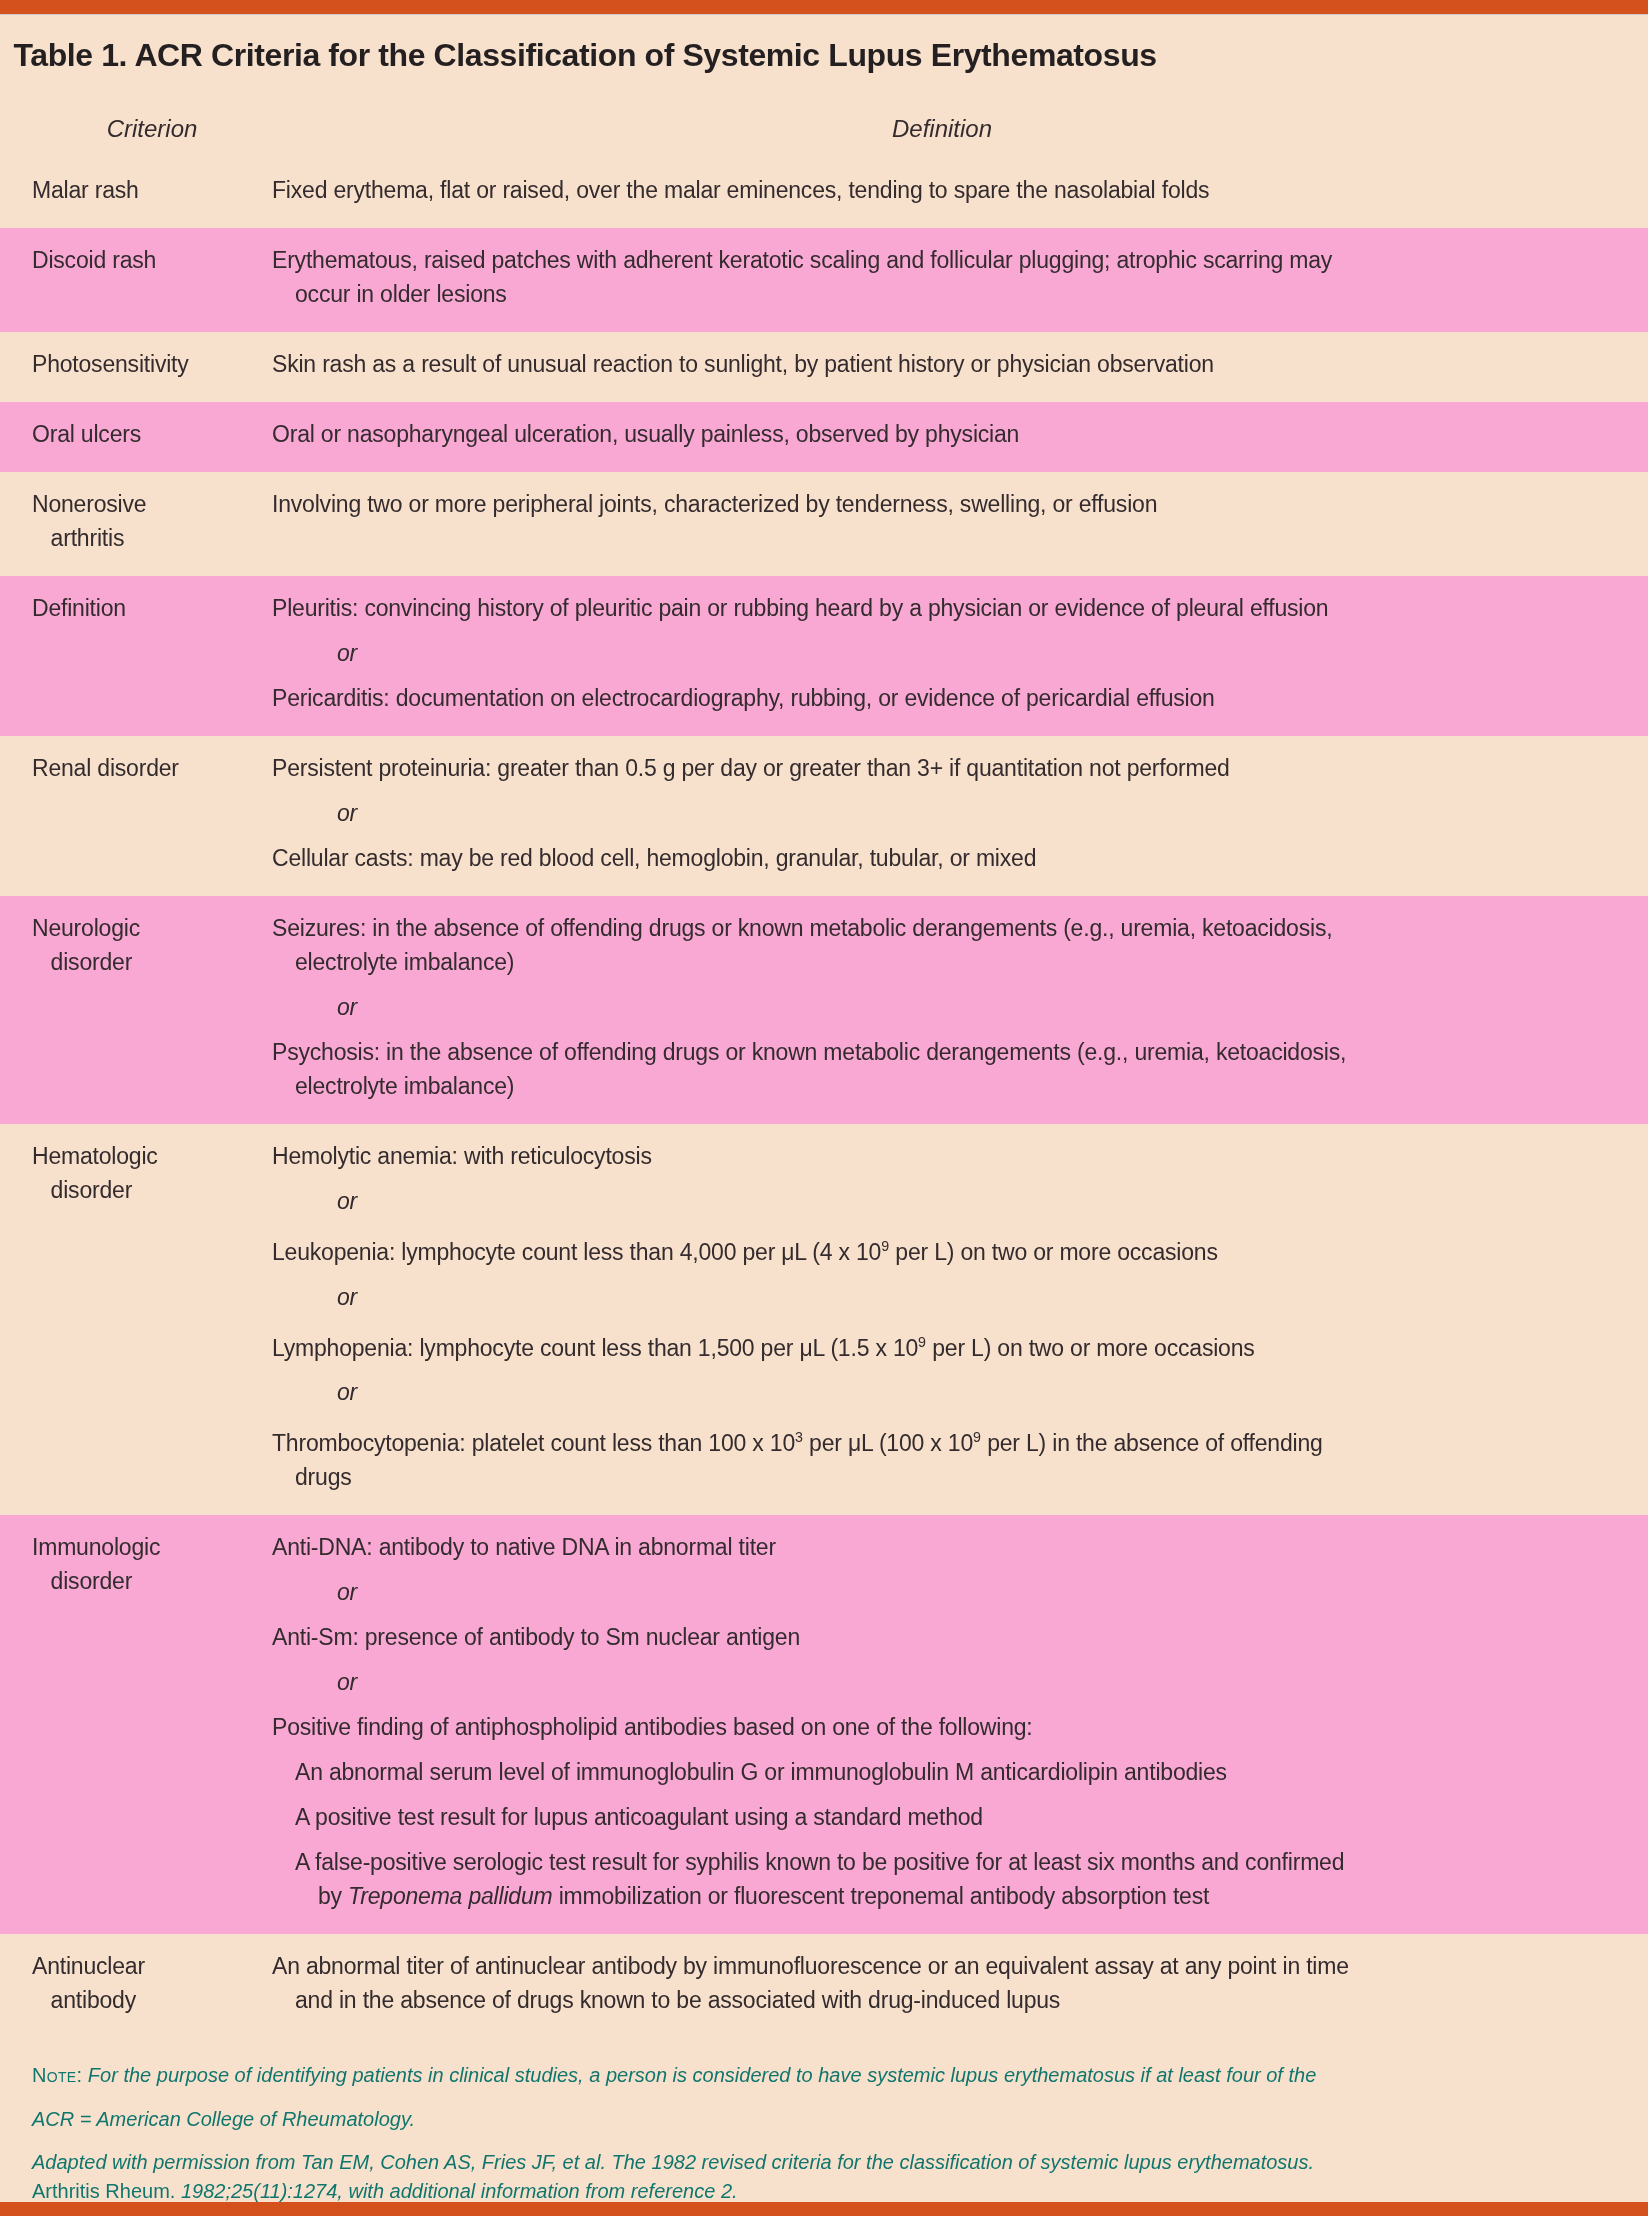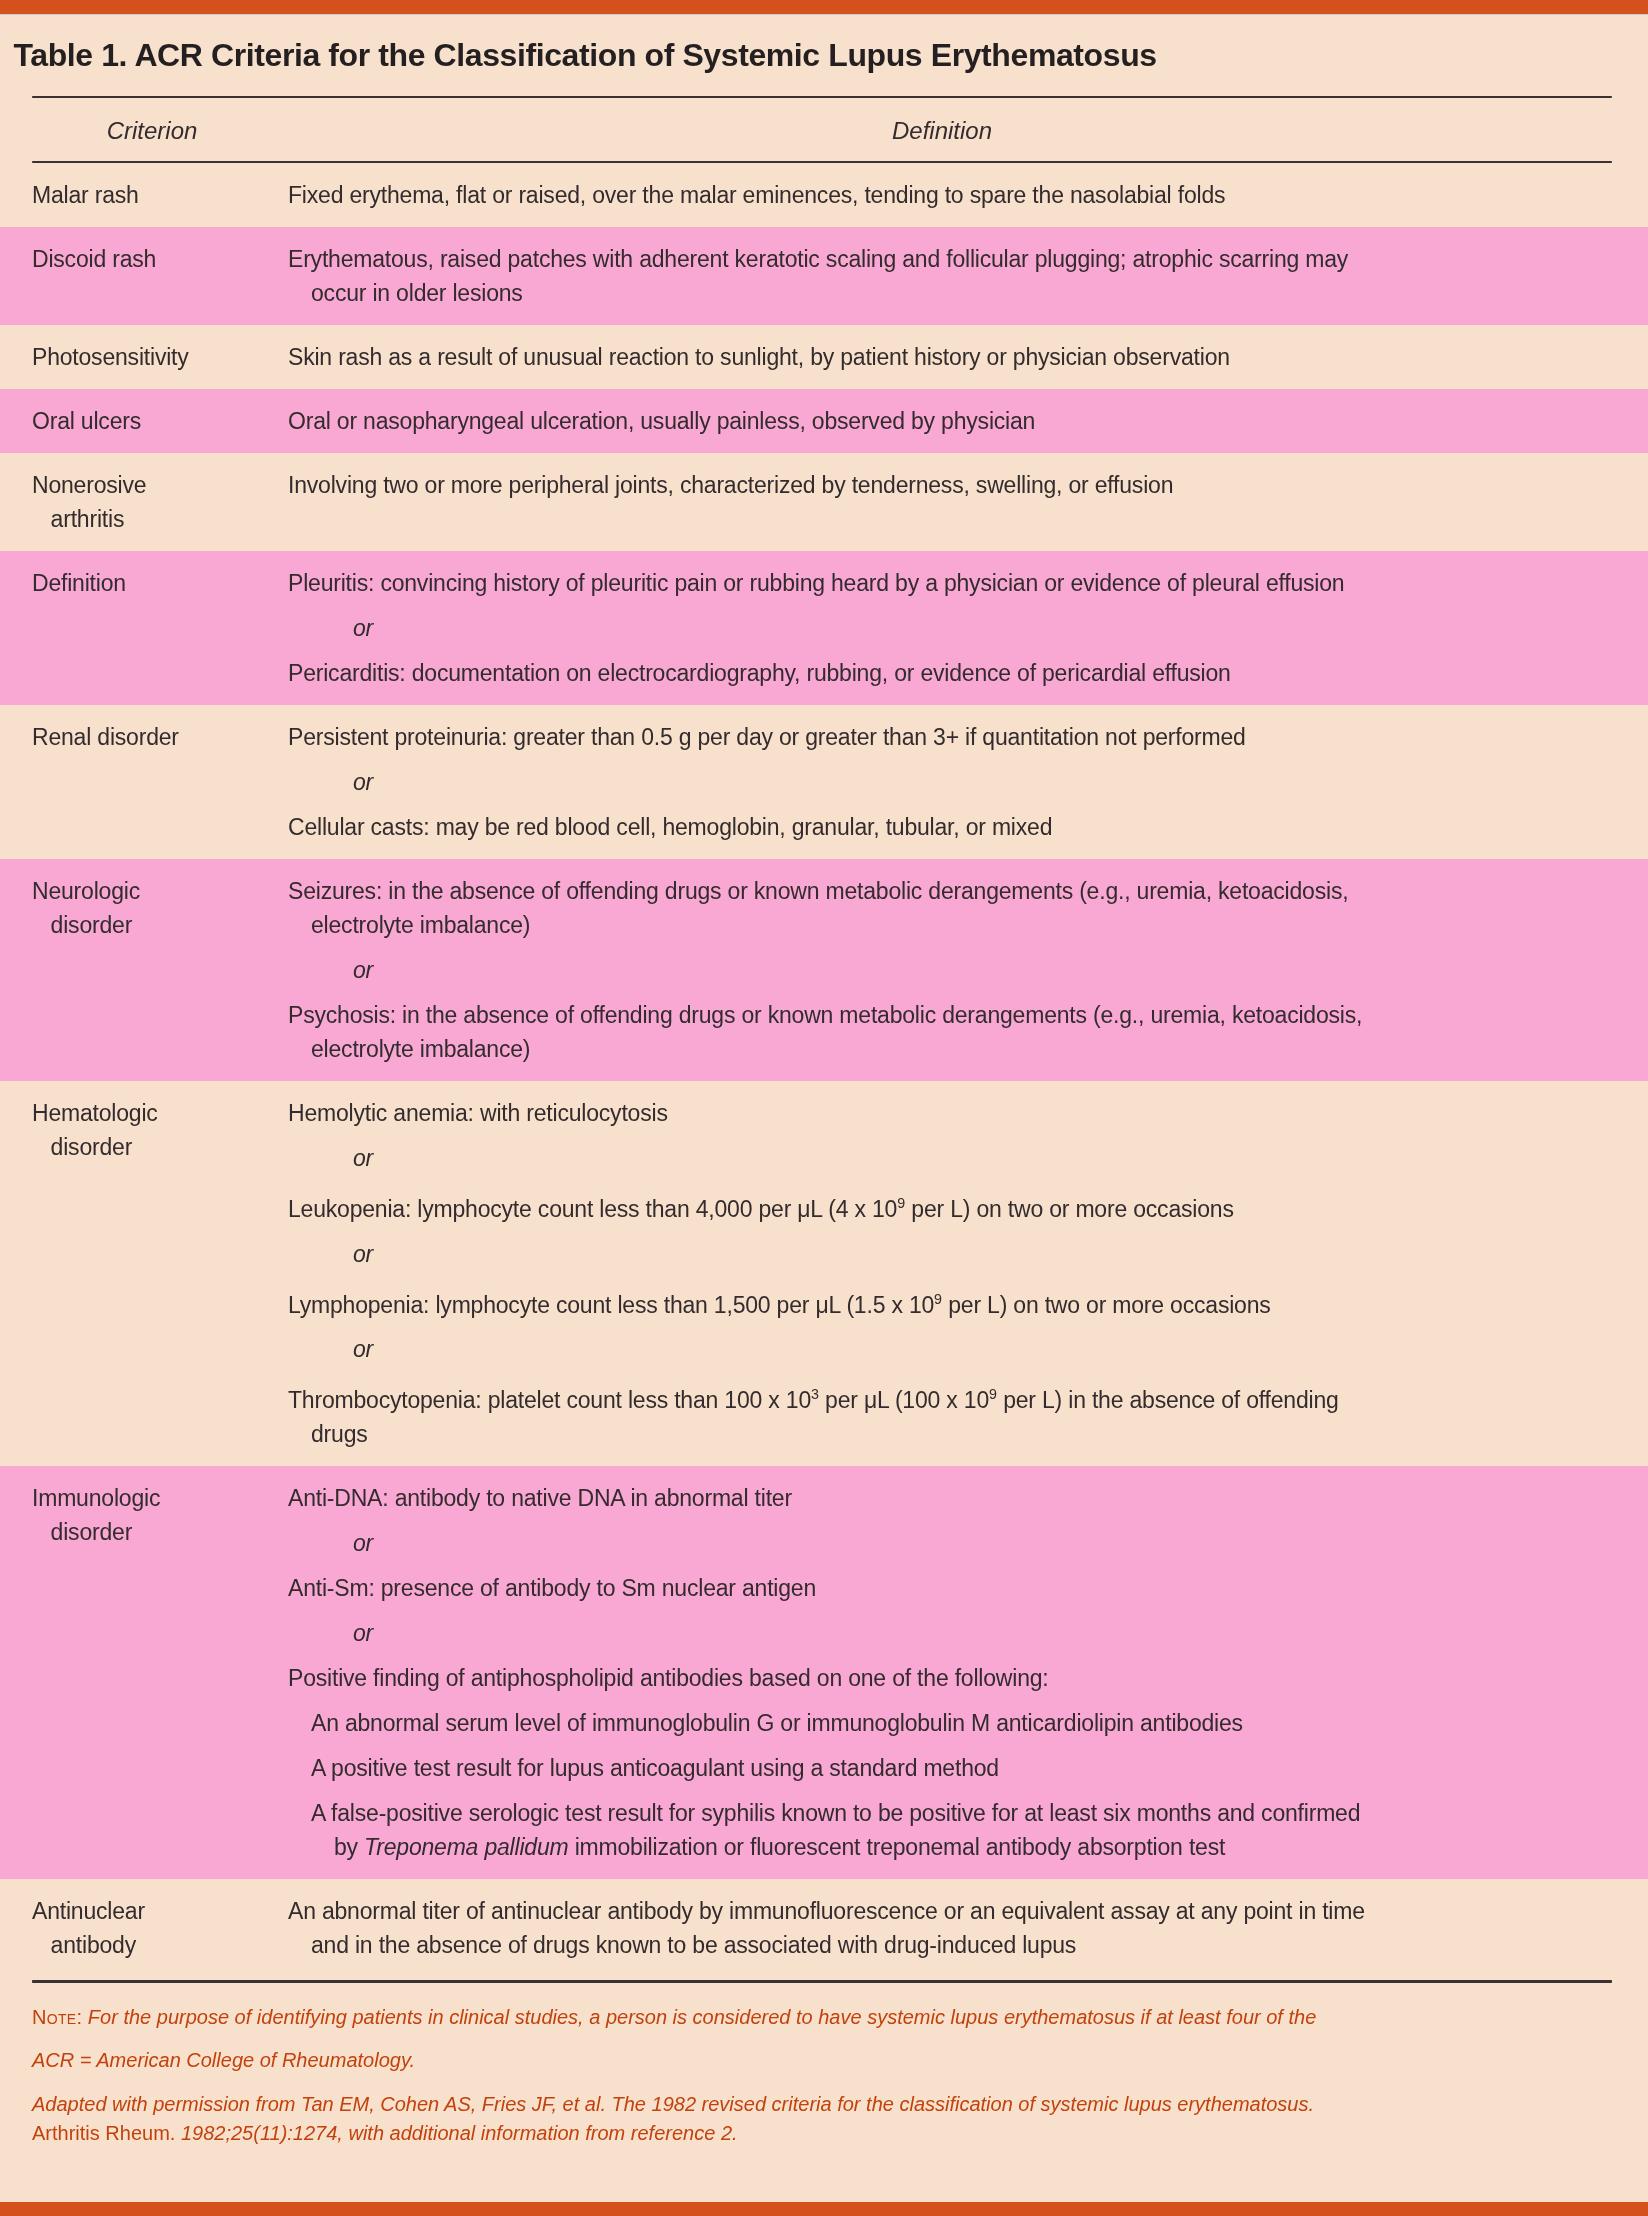--- a/index.html
+++ b/index.html
@@ -27,40 +27,40 @@
   .rule.r3{margin-top:3.4px;}
 
   .thead{
     display:grid;grid-template-columns:240px 1fr;
     font-style:italic;font-size:24px;line-height:32px;
     margin:17px 37px 0 32px;color:#332b2d;text-align:center;
   }
 
   .row{
     display:grid;grid-template-columns:240px 1fr;
-    padding:15px 37px 15px 32px;
-    font-size:23px;line-height:34px;letter-spacing:-0.2px;gap:16px;
+    padding:15px 37px 21px 32px;
+    font-size:23px;line-height:34px;letter-spacing:-0.2px;
   }
   .row.white{background:#f9a8d4;}
   .row.peach{background:transparent;}
   .critline.wrap{padding-left:18.6px;}
 
   .para + .para{margin-top:11px;}
   .para.or{padding-left:65px;font-style:italic;}
   .para.cont{padding-left:23px;margin-top:0;}
   .para.sub{padding-left:23px;}
   .para.subcont{padding-left:46px;margin-top:0;}
 
   .sup{font-size:62%;vertical-align:super;letter-spacing:0;}
   .it{font-style:italic;}
   .rm{font-style:normal;text-align:right;}
   .sc{font-variant:small-caps;font-style:normal;letter-spacing:0.3px;}
 
   .notes{margin:20px 37px 0 32px;font-size:20px;line-height:29px;}
-  .note{font-style:italic;color:#c2410c;}
+  .note{font-style:italic;color:#0f766e;}
   .note + .note{margin-top:14.4px;}
 </style>
 </head>
 <body>
 
 <div class="bar top"></div>
 
 <main>
   <div class="title">Table 1. ACR Criteria for the Classification of Systemic Lupus Erythematosus</div>
   <div class="rule r1"></div>

